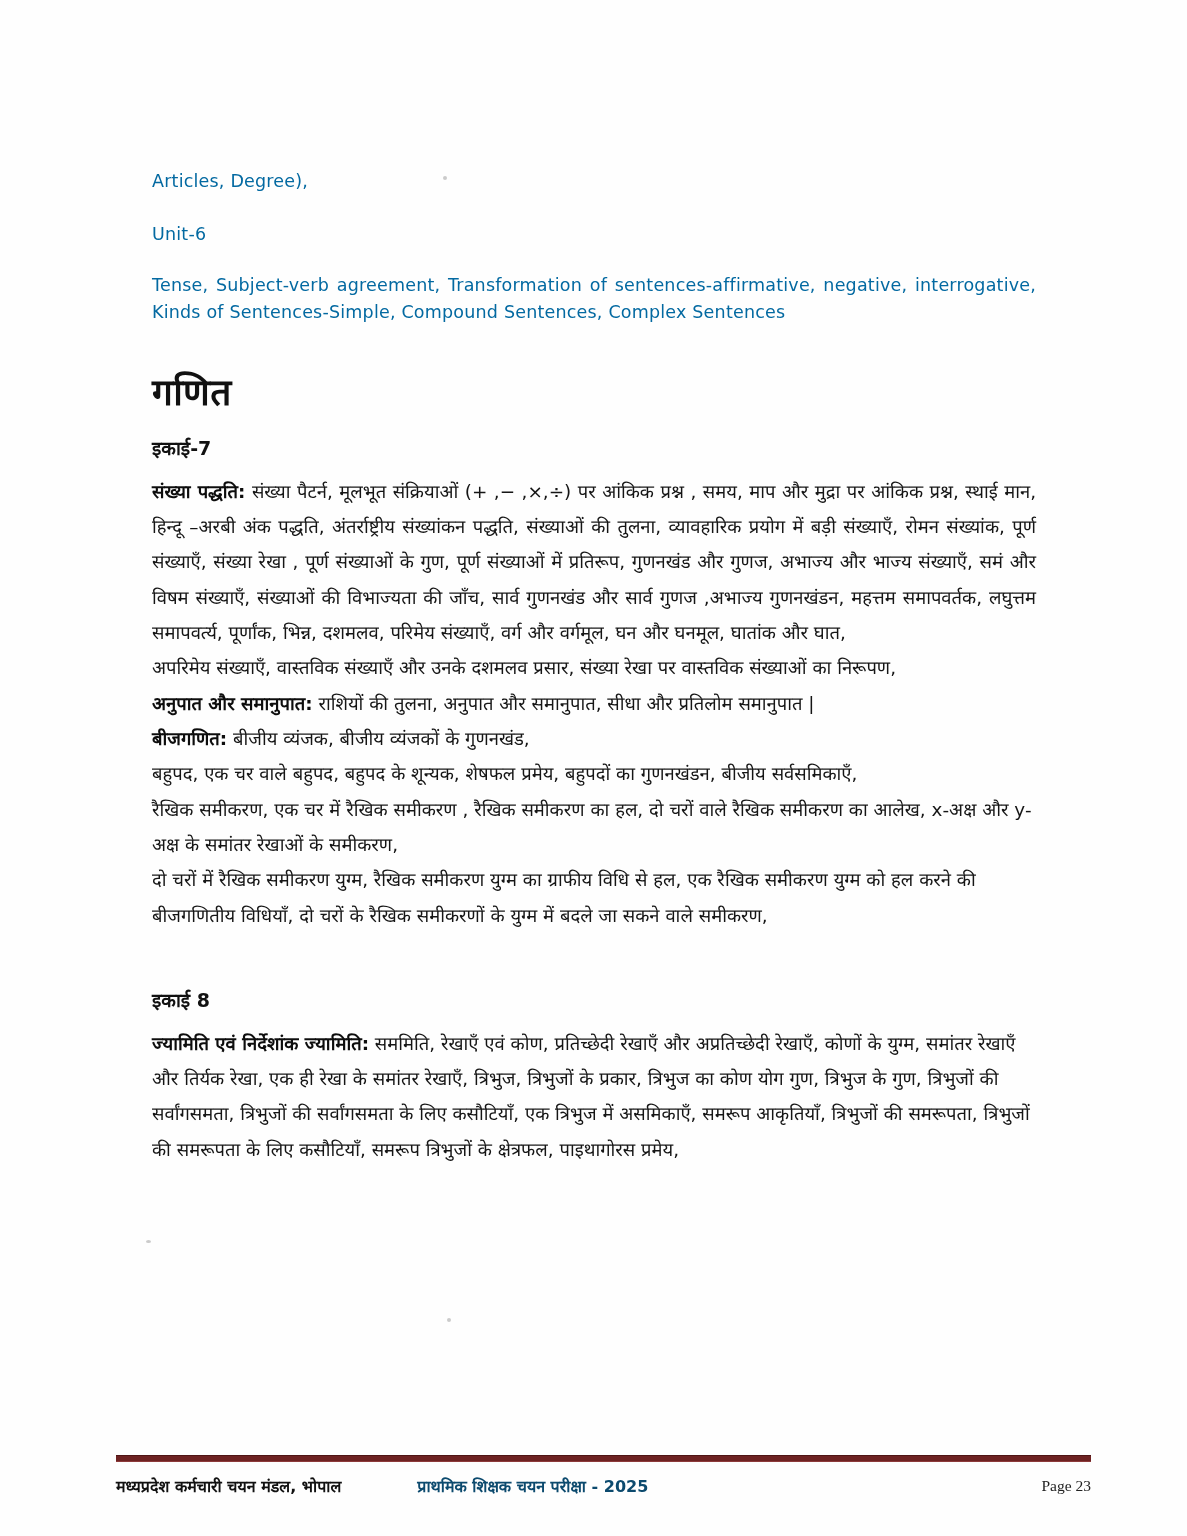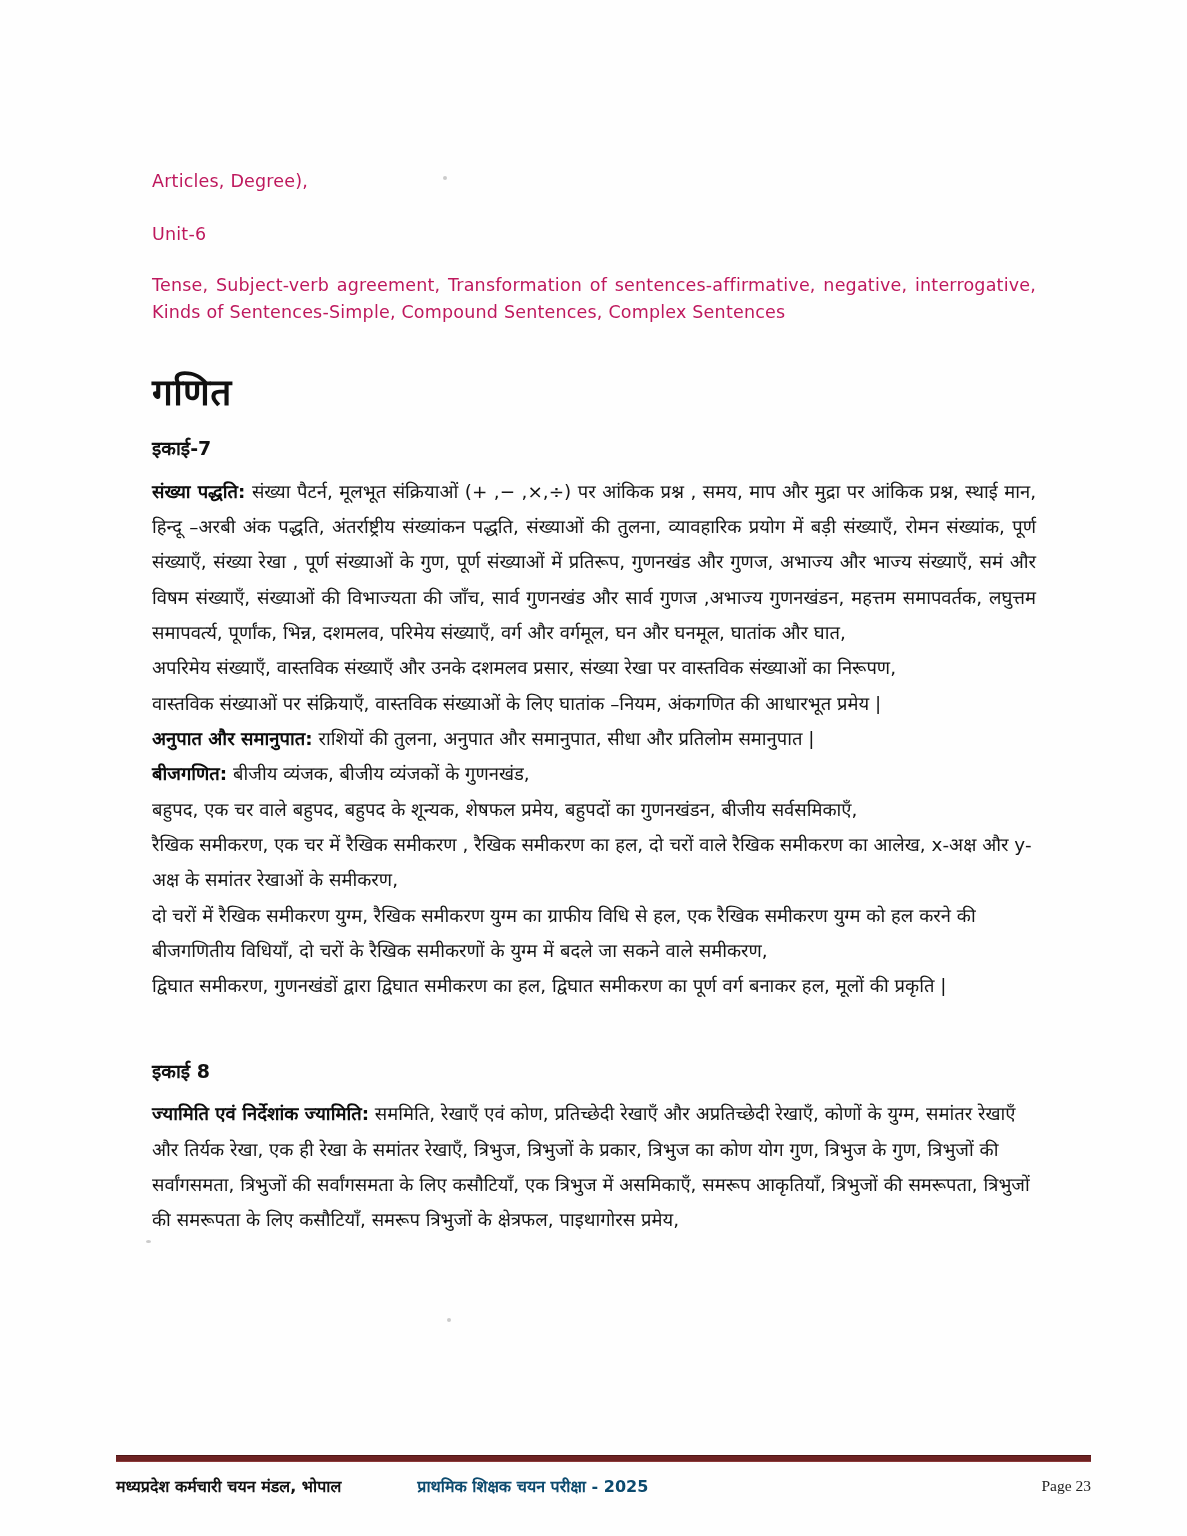--- a/index.html
+++ b/index.html
@@ -29,21 +29,21 @@
   .content {
     position: absolute;
     left: 152px;
     top: 168px;
     width: 884px;
   }
   
   .eng {
     font-family: "DejaVu Sans", sans-serif;
     font-size: 17.5px;
-    color: #be185d;
+    color: #0369a1;
     letter-spacing: .2px;
     margin: 0 0 26px 0;
     line-height: 1.55;
   }
   .eng.tight { margin-bottom: 24px; }
   .eng.justify {
     text-align: justify;
     text-justify: inter-word;
     margin-bottom: 0;
   }
@@ -146,38 +146,36 @@
     <h1 class="subject-heading">गणित</h1>
 
     <p class="unit-label">इकाई-7</p>
 
     <p class="hin wide">
       <b class="lead">संख्या पद्धति:</b><span> संख्या पैटर्न, मूलभूत संक्रियाओं (+ ,− ,×,÷) पर आंकिक प्रश्न , समय, माप और मुद्रा पर आंकिक प्रश्न, स्थाई मान, हिन्दू –अरबी अंक पद्धति, अंतर्राष्ट्रीय संख्यांकन पद्धति,  संख्याओं की तुलना, व्यावहारिक प्रयोग में बड़ी संख्याएँ, रोमन संख्यांक, पूर्ण संख्याएँ, संख्या रेखा ,  पूर्ण संख्याओं के गुण, पूर्ण संख्याओं में प्रतिरूप,   गुणनखंड और गुणज, अभाज्य और भाज्य संख्याएँ, समं और विषम संख्याएँ, संख्याओं की विभाज्यता की जाँच,  सार्व गुणनखंड और सार्व गुणज ,अभाज्य गुणनखंडन, महत्तम समापवर्तक, लघुत्तम समापवर्त्य, पूर्णांक, भिन्न, दशमलव,  परिमेय संख्याएँ, वर्ग और वर्गमूल, घन और घनमूल, घातांक और घात,</span>
     </p>
 
     <p class="hin">अपरिमेय संख्याएँ, वास्तविक संख्याएँ और उनके दशमलव प्रसार, संख्या रेखा पर वास्तविक संख्याओं का निरूपण,</p>
 
-    <p class="hin">वास्तविक संख्याओं पर संक्रियाएँ, वास्तविक संख्याओं के लिए घातांक –नियम, अंकगणित की आधारभूत प्रमेय |</p>
 
     <p class="hin">
       <b class="lead">अनुपात और समानुपात:</b><span> राशियों की तुलना, अनुपात और  समानुपात, सीधा और प्रतिलोम समानुपात |</span>
     </p>
 
     <p class="hin">
       <b class="lead">बीजगणित:</b><span>  बीजीय व्यंजक, बीजीय व्यंजकों के गुणनखंड,</span>
     </p>
 
     <p class="hin">बहुपद, एक चर वाले बहुपद, बहुपद के शून्यक, शेषफल प्रमेय, बहुपदों का गुणनखंडन, बीजीय सर्वसमिकाएँ,</p>
 
 
     <p class="hin">रैखिक समीकरण, एक चर में रैखिक समीकरण , रैखिक समीकरण का हल, दो चरों वाले रैखिक समीकरण का आलेख, x-अक्ष और y-अक्ष के समांतर रेखाओं के समीकरण,</p>
 
     <p class="hin">दो चरों में रैखिक समीकरण युग्म, रैखिक समीकरण युग्म का ग्राफीय विधि से हल, एक रैखिक समीकरण युग्म को हल करने की बीजगणितीय विधियाँ, दो चरों के रैखिक समीकरणों के युग्म में बदले जा सकने वाले समीकरण,</p>
 
-    <p class="hin">द्विघात समीकरण, गुणनखंडों द्वारा द्विघात समीकरण का हल, द्विघात समीकरण का पूर्ण वर्ग बनाकर हल, मूलों की प्रकृति |</p>
 
     <p class="unit-label spaced">इकाई 8</p>
 
     <p class="hin">
       <b class="lead">ज्यामिति एवं निर्देशांक  ज्यामिति:</b><span>  सममिति, रेखाएँ एवं कोण,  प्रतिच्छेदी रेखाएँ और अप्रतिच्छेदी रेखाएँ, कोणों के युग्म, समांतर रेखाएँ और तिर्यक रेखा, एक ही रेखा के समांतर रेखाएँ, त्रिभुज, त्रिभुजों के प्रकार, त्रिभुज का कोण योग गुण, त्रिभुज के गुण,  त्रिभुजों की सर्वांगसमता, त्रिभुजों की सर्वांगसमता के लिए कसौटियाँ,  एक त्रिभुज में असमिकाएँ, समरूप आकृतियाँ, त्रिभुजों की समरूपता, त्रिभुजों की समरूपता के लिए कसौटियाँ, समरूप त्रिभुजों के क्षेत्रफल, पाइथागोरस प्रमेय,</span>
     </p>
 
   </div>
 
   <div class="footer-rule" style="background: rgb(109, 34, 34);"></div>

